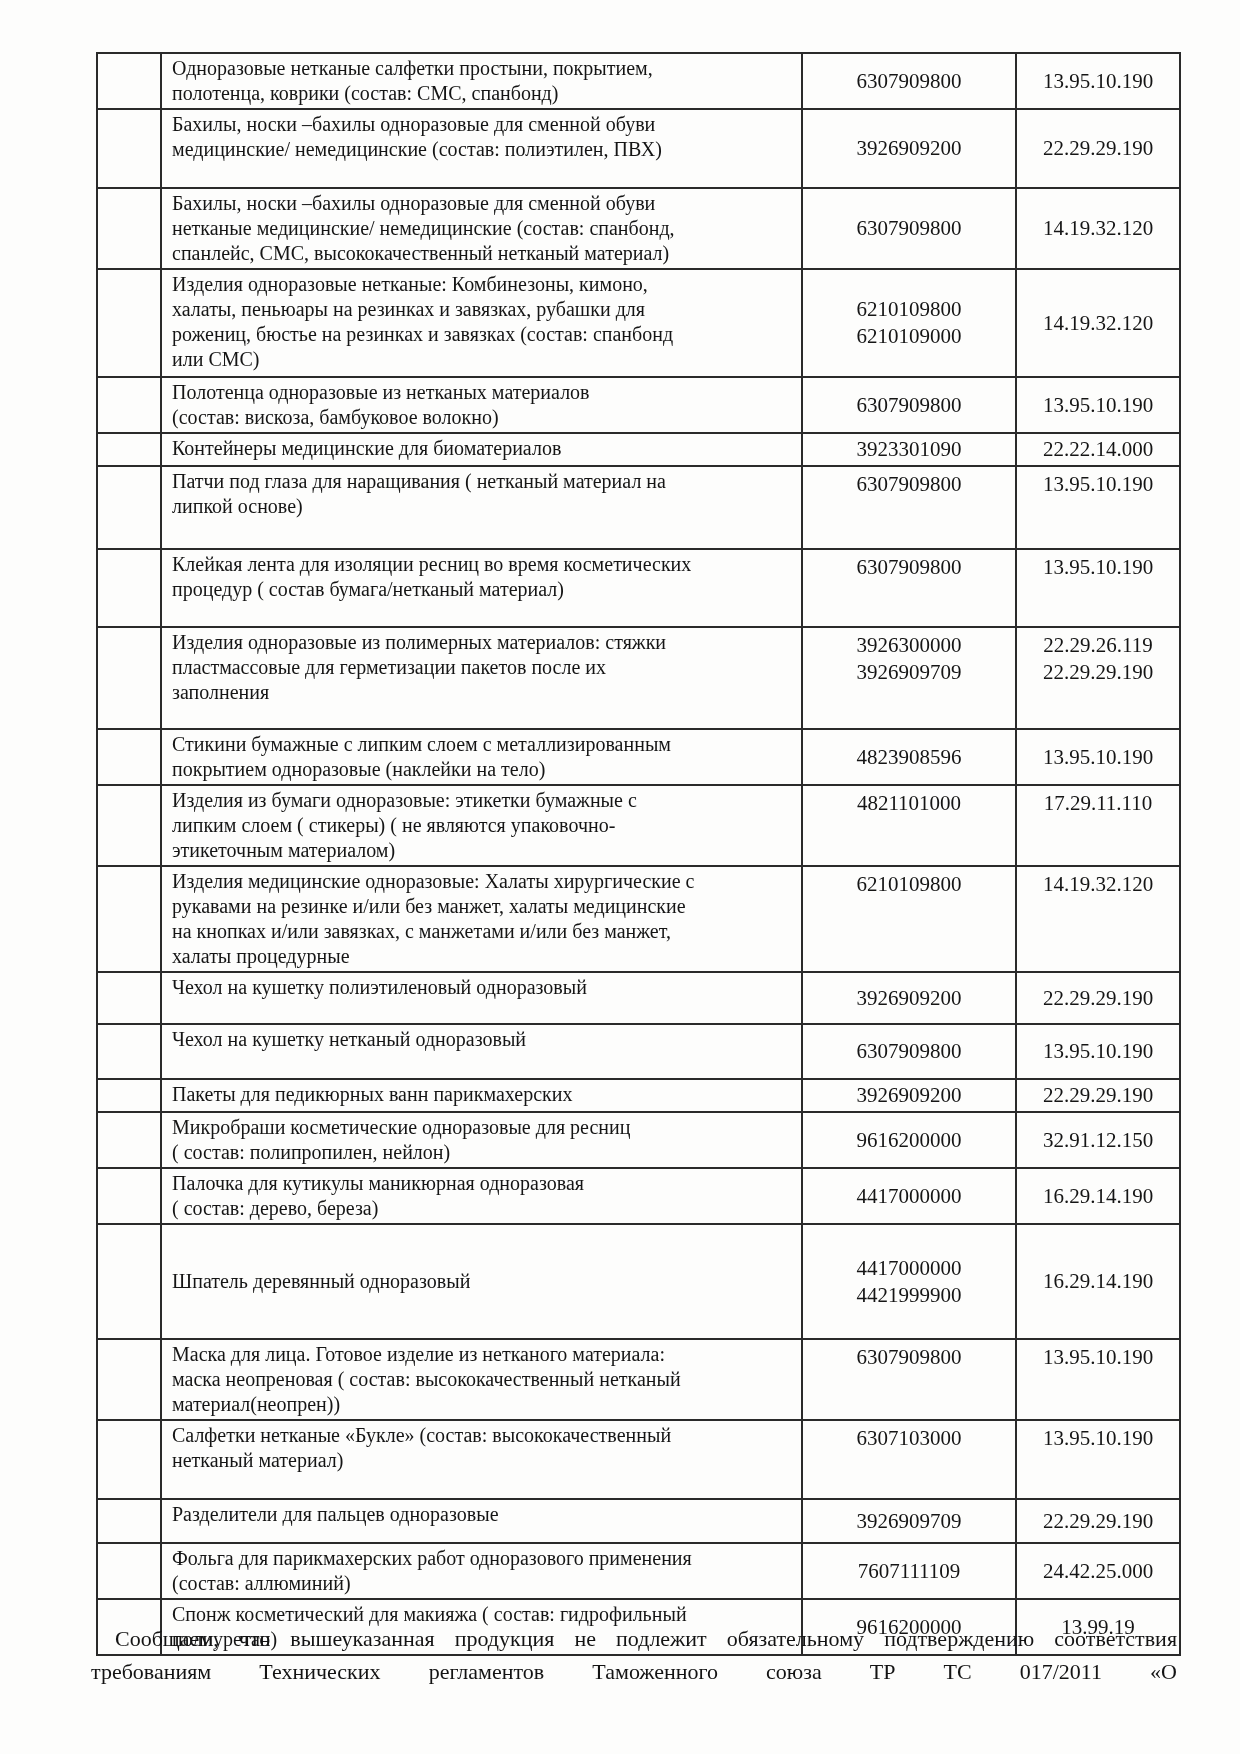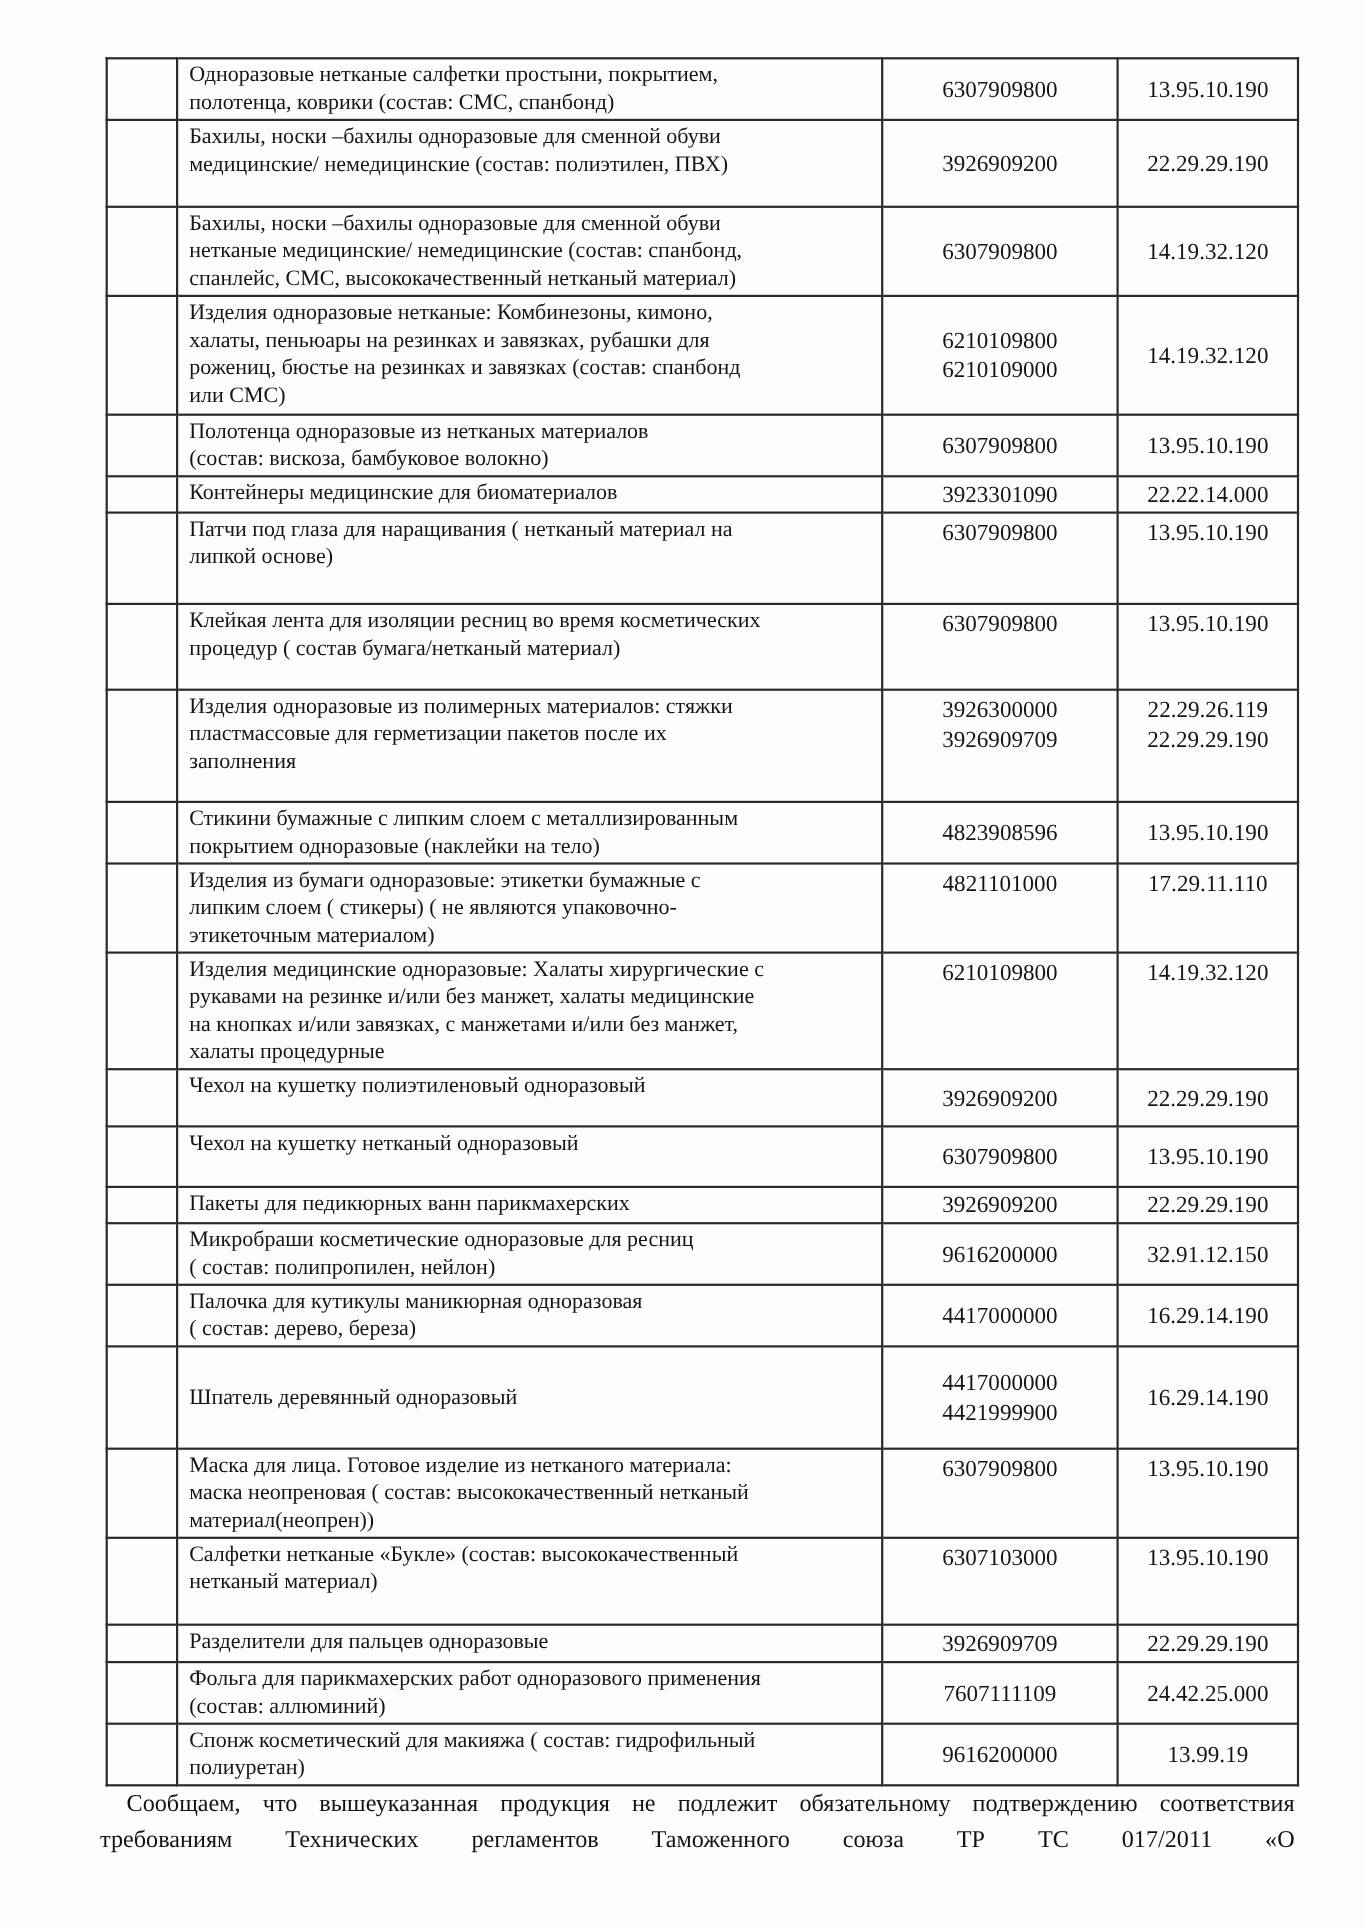--- a/index.html
+++ b/index.html
@@ -199,21 +199,21 @@
     <td class="code code1">9616200000</td>
     <td class="code code2">32.91.12.150</td>
   </tr>
         <tr class="product-row" style="height: 51px;">
     <td class="num"></td>
     <td class="desc">Палочка для кутикулы маникюрная одноразовая
 ( состав: дерево, береза)</td>
     <td class="code code1">4417000000</td>
     <td class="code code2">16.29.14.190</td>
   </tr>
-        <tr class="product-row" style="height: 93px; border-radius: 20px;">
+        <tr class="product-row" style="height: 115px; border-radius: 20px;">
     <td class="num"></td>
     <td class="desc vmid">Шпатель деревянный одноразовый</td>
     <td class="code code1">4417000000
 4421999900</td>
     <td class="code code2">16.29.14.190</td>
   </tr>
         <tr class="product-row" style="height: 81px;">
     <td class="num"></td>
     <td class="desc">Маска для лица. Готовое изделие из нетканого материала:
 маска неопреновая ( состав: высококачественный нетканый
@@ -221,21 +221,21 @@
     <td class="code code1 vtop">6307909800</td>
     <td class="code code2 vtop">13.95.10.190</td>
   </tr>
         <tr class="product-row" style="height: 79px;">
     <td class="num"></td>
     <td class="desc">Салфетки  нетканые «Букле» (состав: высококачественный
 нетканый материал)</td>
     <td class="code code1 vtop">6307103000</td>
     <td class="code code2 vtop">13.95.10.190</td>
   </tr>
-        <tr class="product-row" style="height: 34px;">
+        <tr class="product-row" style="height: 44px;">
     <td class="num"></td>
     <td class="desc">Разделители для пальцев одноразовые</td>
     <td class="code code1">3926909709</td>
     <td class="code code2">22.29.29.190</td>
   </tr>
         <tr class="product-row" style="height: 52px;">
     <td class="num"></td>
     <td class="desc">Фольга для парикмахерских работ одноразового применения
 (состав: аллюминий)</td>
     <td class="code code1">7607111109</td>

